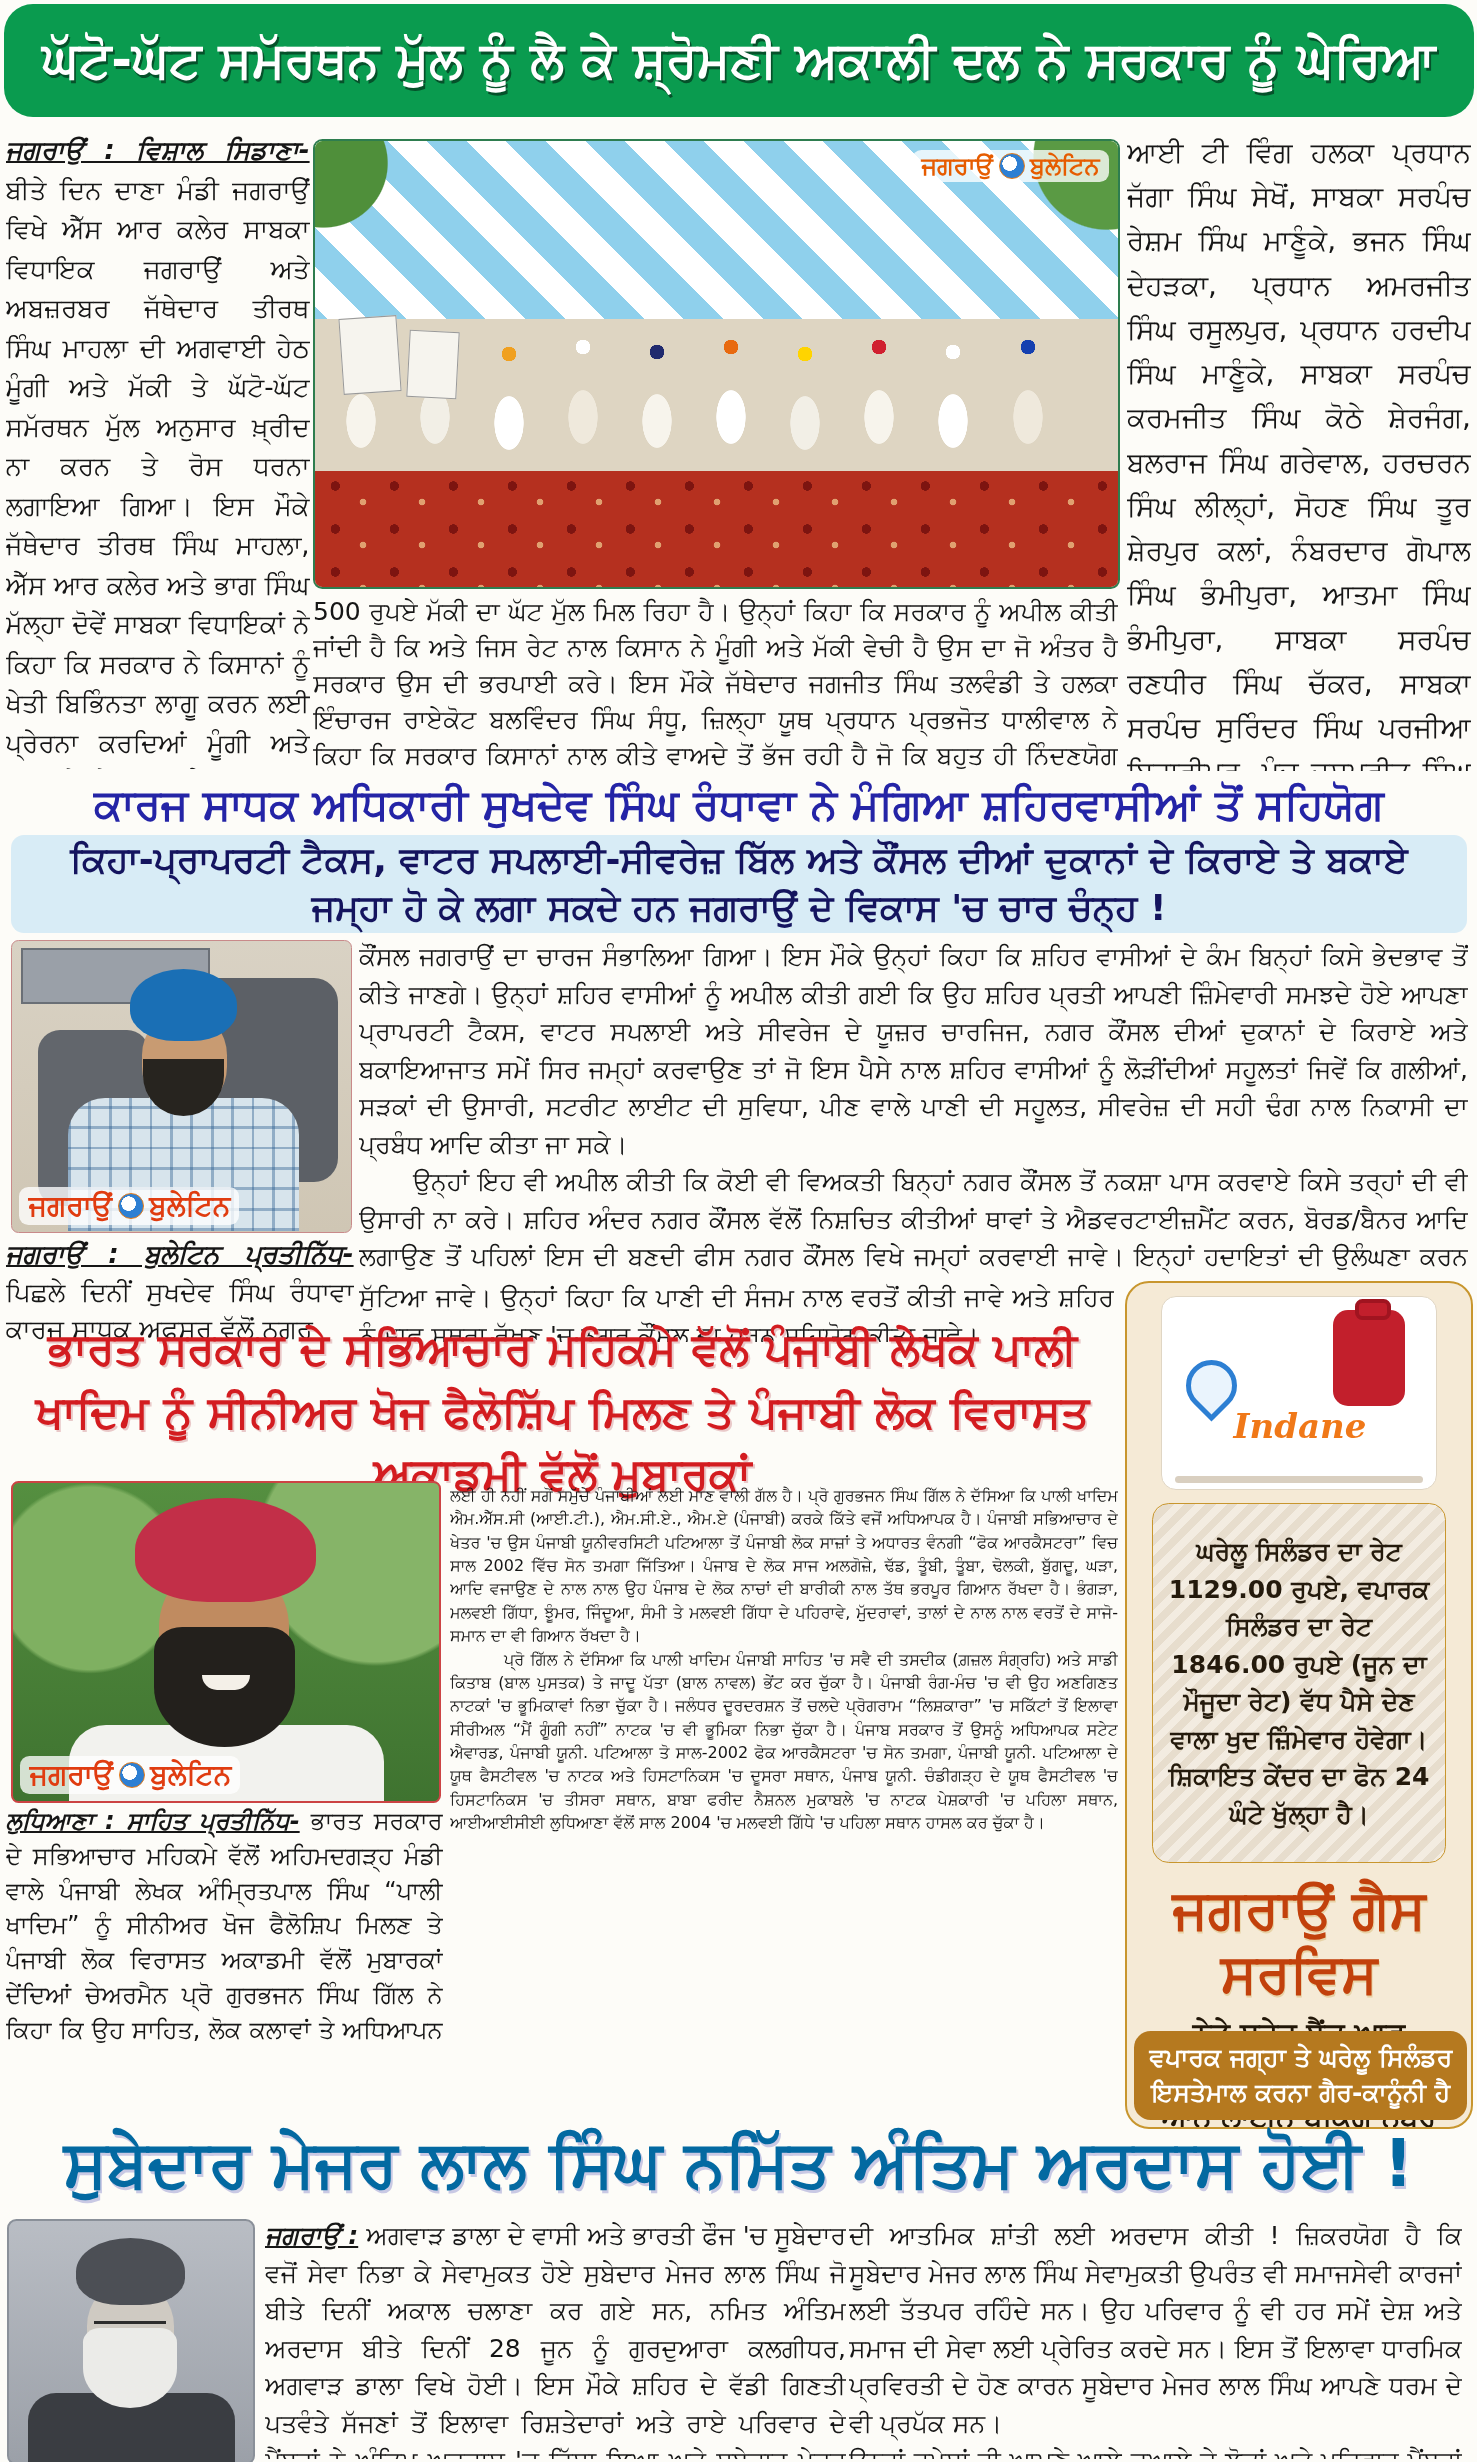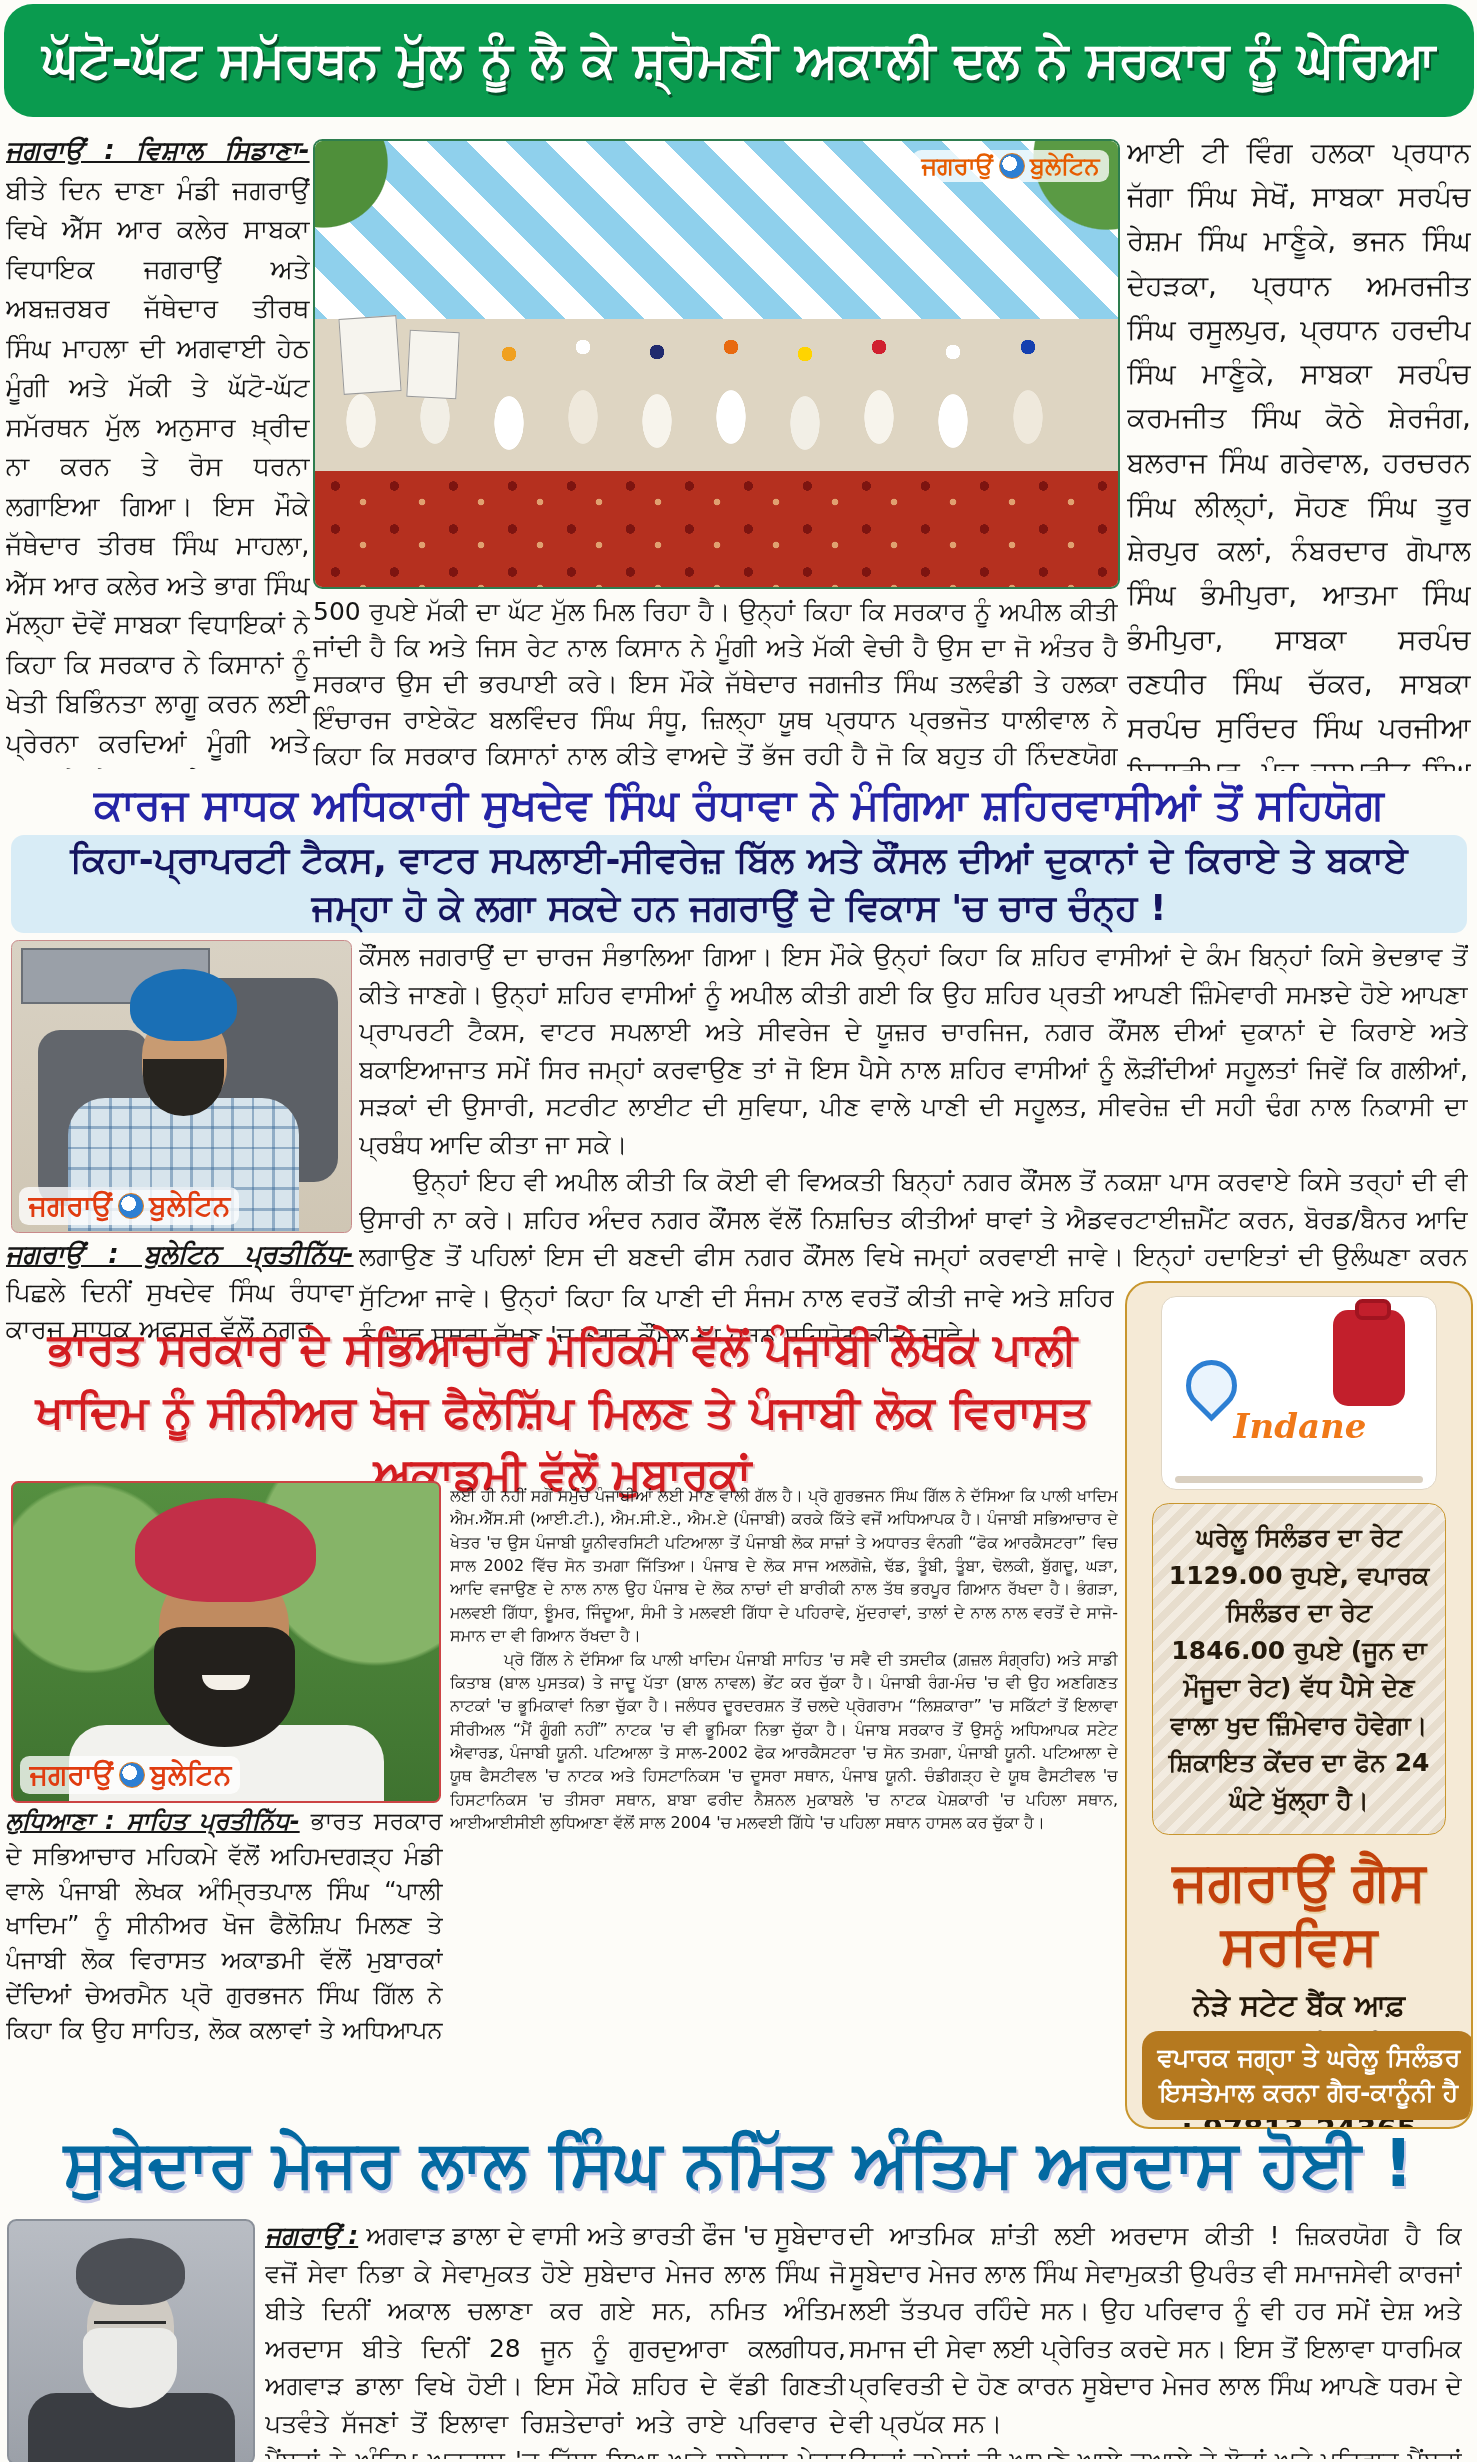--- a/index.html
+++ b/index.html
@@ -125,27 +125,27 @@
       background:#f5ead6;border:2.8px solid #c8962e;border-radius:24px;overflow:hidden;}
   .ind-box{position:relative;margin:13px auto 0;width:274px;height:192px;background:#ffffff;border-radius:15px;
       border:1.9px solid #e0d6c4;}
   .ind-flame{position:absolute;left:24px;top:63px;width:41px;height:41px;border:5.6px solid #2d7fd3;
       border-radius:50% 50% 50% 0;transform:rotate(-45deg);background:#eaf4fd;}
   .ind-word{position:absolute;left:13px;top:109px;width:250px;text-align:center;color:#f07818;
       font-weight:bold;font-style:italic;font-size:34px;font-family:"DejaVu Serif","Liberation Serif",serif;}
   .ind-cyl{position:absolute;right:31px;top:13px;width:72px;height:96px;background:#c21f2c;border-radius:15px;}
   .ind-cyl:before{content:"";position:absolute;left:22px;top:-11px;width:28px;height:13px;border:4.6px solid #a01420;border-radius:7.4px;background:#c21f2c;}
   .ind-strip{position:absolute;left:13px;bottom:5.6px;width:248px;height:7.4px;background:#d9cfc0;border-radius:3.7px;}
-  .ind-rates{position:relative;margin:13px auto 0;width:294px;box-sizing:border-box;padding:15px 13px;
+  .ind-rates{position:relative;margin:13px auto 0;width:294px;box-sizing:border-box;padding:29px 13px;
       border:1.9px solid #c8962e;border-radius:16.7px;text-align:center;font-weight:bold;font-size:25px;line-height:1.5;color:#241a0c;
       background:repeating-linear-gradient(135deg,#f3ece1 0 7.4px,#e7ddcd 7.4px 15px);}
   .gas-title{margin:15px 7.4px 0;text-align:center;color:#c2410c;font-weight:bold;font-size:54px;text-shadow:0.9px 1.9px 0 #e7d2a6;}
   .gas-body{margin:7.4px 9.3px 0;text-align:center;font-weight:bold;font-size:29px;line-height:1.42;color:#221708;}
   .warn-bar{position:absolute;left:7.4px;bottom:7.4px;width:333px;box-sizing:border-box;padding:9.3px 13px;
-      background:#b5791f;border-radius:16.7px;color:#ffffff;font-weight:bold;font-size:25px;text-align:center;line-height:1.4;margin-left:8px;}
+      background:#b5791f;border-radius:16.7px;color:#ffffff;font-weight:bold;font-size:25px;text-align:center;line-height:1.4;}
 </style>
 </head>
 <body>
 
 <div class="page">
 
   <div class="banner-top">
     <span>ਘੱਟੋ-ਘੱਟ ਸਮੱਰਥਨ ਮੁੱਲ ਨੂੰ ਲੈ ਕੇ ਸ਼੍ਰੋਮਣੀ ਅਕਾਲੀ ਦਲ ਨੇ ਸਰਕਾਰ ਨੂੰ ਘੇਰਿਆ</span>
   </div>
 

